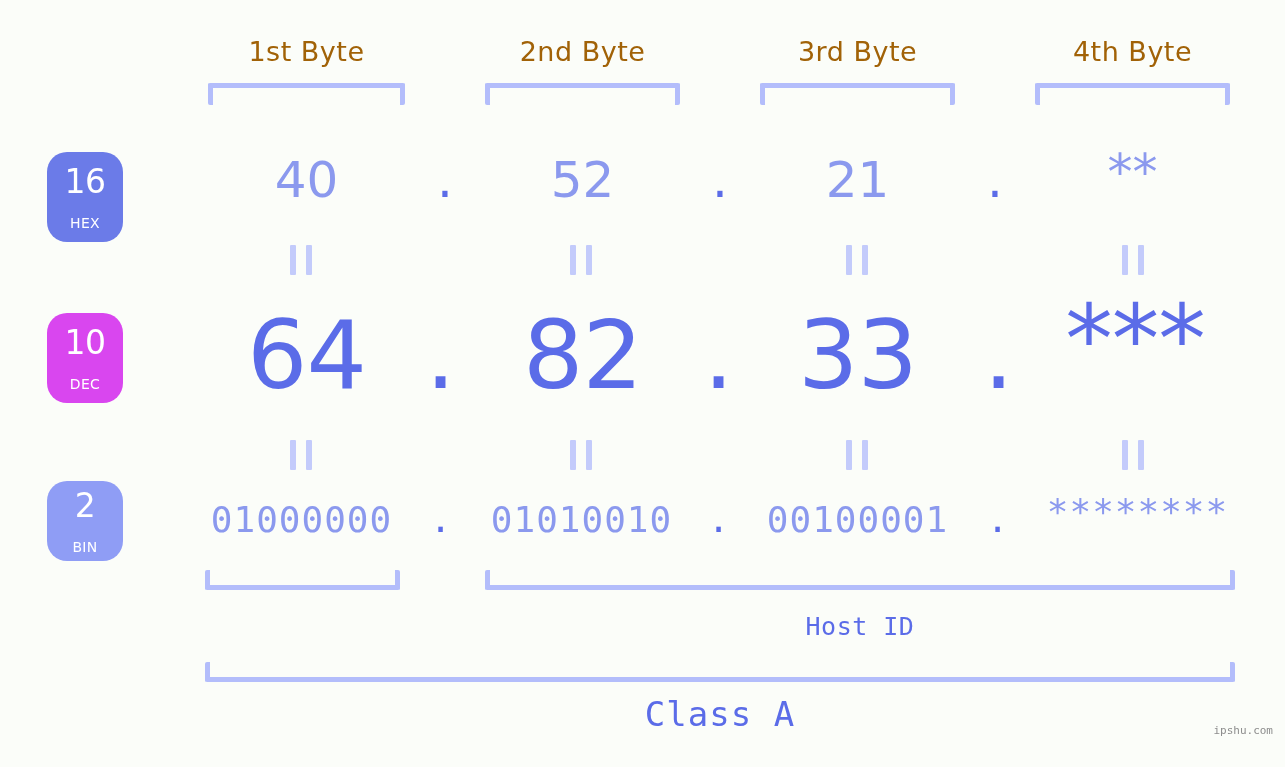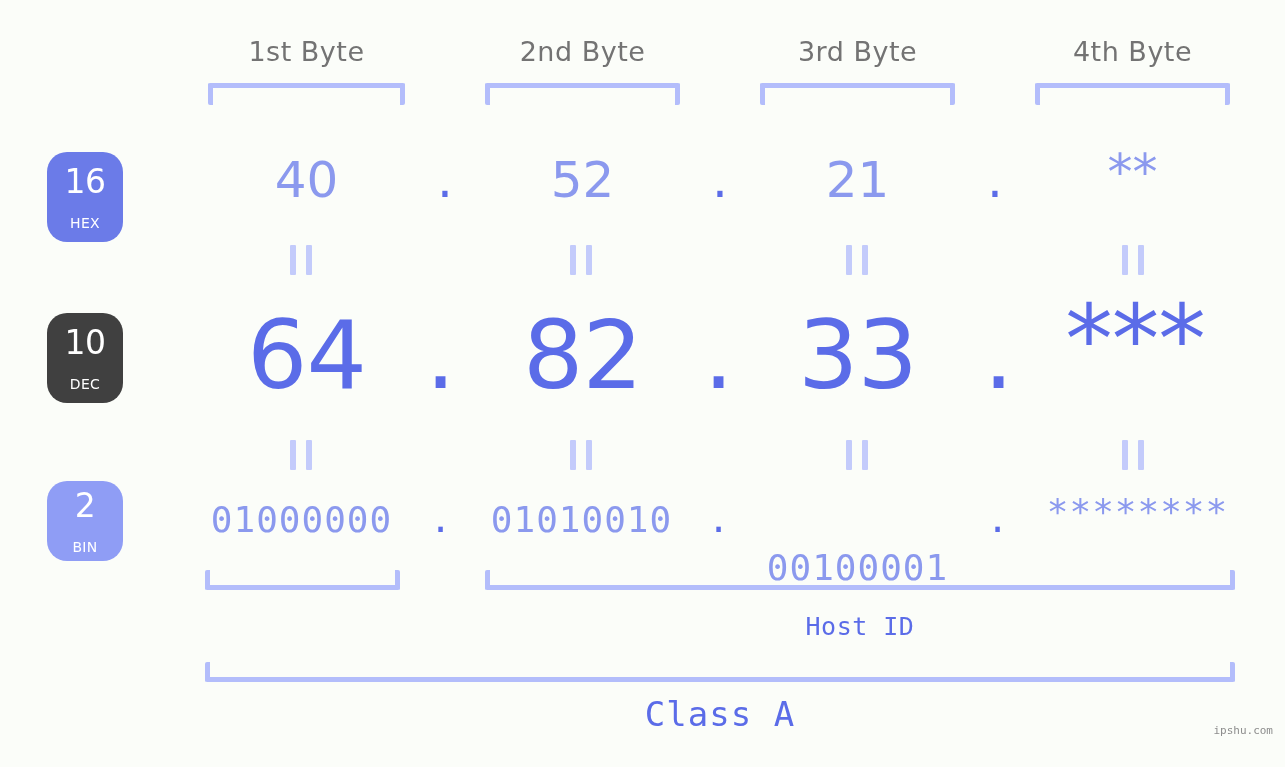--- a/index.html
+++ b/index.html
@@ -21,21 +21,21 @@
 
   
   .byte-label {
     position: absolute;
     top: 32px;
     height: 40px;
     line-height: 40px;
     text-align: center;
     font-family: "DejaVu Sans", sans-serif;
     font-size: 27px;
-    color: #737373;
+    color: #a16207;
     letter-spacing: 0.5px;
     white-space: nowrap;
   }
 
   
   .bracket {
     position: absolute;
     box-sizing: border-box;
   }
   .bracket.down {
@@ -189,21 +189,21 @@
 
   <div class="bracket down" style="left: 208px; top: 83px; width: 197px; border-top-color: rgb(179, 189, 251); border-left-color: rgb(179, 189, 251); border-right-color: rgb(179, 189, 251);"></div>
   <div class="bracket down" style="left: 485px; top: 83px; width: 195px; border-top-color: rgb(179, 189, 251); border-left-color: rgb(179, 189, 251); border-right-color: rgb(179, 189, 251);"></div>
   <div class="bracket down" style="left: 760px; top: 83px; width: 195px; border-top-color: rgb(179, 189, 251); border-left-color: rgb(179, 189, 251); border-right-color: rgb(179, 189, 251);"></div>
   <div class="bracket down" style="left: 1035px; top: 83px; width: 195px; border-top-color: rgb(179, 189, 251); border-left-color: rgb(179, 189, 251); border-right-color: rgb(179, 189, 251);"></div>
 
   <div class="badge" id="badge-hex" style="top: 152px; height: 90px; background: rgb(107, 123, 232);">
     <span class="num">16</span>
     <span class="abbr">HEX</span>
   </div>
-  <div class="badge" id="badge-dec" style="top: 313px; height: 90px; background: #404040;">
+  <div class="badge" id="badge-dec" style="top: 313px; height: 90px; background: #d946ef;">
     <span class="num">10</span>
     <span class="abbr">DEC</span>
   </div>
   <div class="badge" id="badge-bin" style="top: 481px; height: 80px; background: rgb(143, 157, 245);">
     <span class="num">2</span>
     <span class="abbr">BIN</span>
   </div>
 
   <div class="row hex-row" style="top:150px;">
     <div class="cell" style="left:208px; top:0; width:197px;">40</div>
@@ -257,21 +257,21 @@
   <div class="eqmark" style="left:1122px; top:440px;">
       <i></i>
       <i></i>
     </div>
 
   <div class="row bin-row" style="top:497px;">
     <div class="cell" style="left:203px; top:0; width:197px;">01000000</div>
     <div class="dotsep" style="left:400px; top:0; width:82px;">.</div>
     <div class="cell" style="left:484px; top:0; width:195px;">01010010</div>
     <div class="dotsep" style="left:678px; top:0; width:82px;">.</div>
-    <div class="cell" style="left:760px; top:0; width:195px;margin-top:48px;">00100001</div>
+    <div class="cell" style="left:760px; top:0; width:195px;">00100001</div>
     <div class="dotsep" style="left:957px; top:0; width:82px;">.</div>
     <div class="cell" style="left:1040px; top:-8px; width:195px;">********</div>
   </div>
 
   <div class="bracket up" style="left: 205px; top: 570px; width: 195px; border-bottom-color: rgb(179, 189, 251); border-left-color: rgb(179, 189, 251); border-right-color: rgb(179, 189, 251);"></div>
   <div class="bracket up" style="left: 485px; top: 570px; width: 750px; border-bottom-color: rgb(179, 189, 251); border-left-color: rgb(179, 189, 251); border-right-color: rgb(179, 189, 251);"></div>
 
   <div class="id-label" style="left:485px; top:612px; width:750px;">Host ID</div>
 
   <div class="bracket up" style="left: 205px; top: 662px; width: 1030px; border-bottom-color: rgb(179, 189, 251); border-left-color: rgb(179, 189, 251); border-right-color: rgb(179, 189, 251);"></div>

